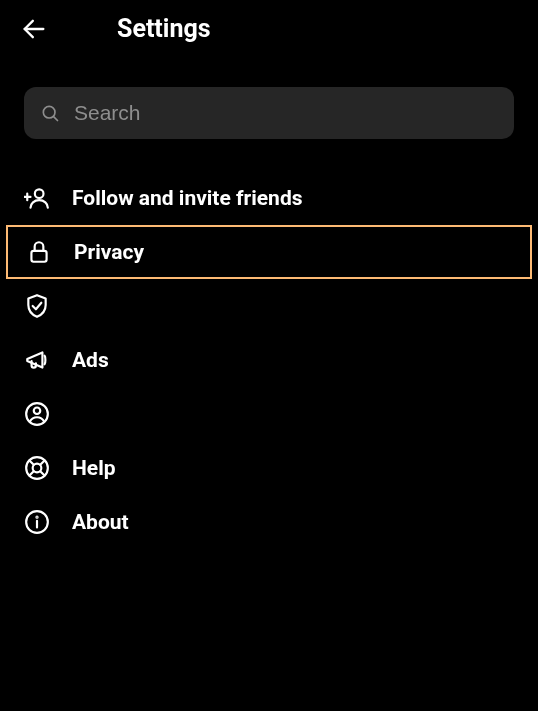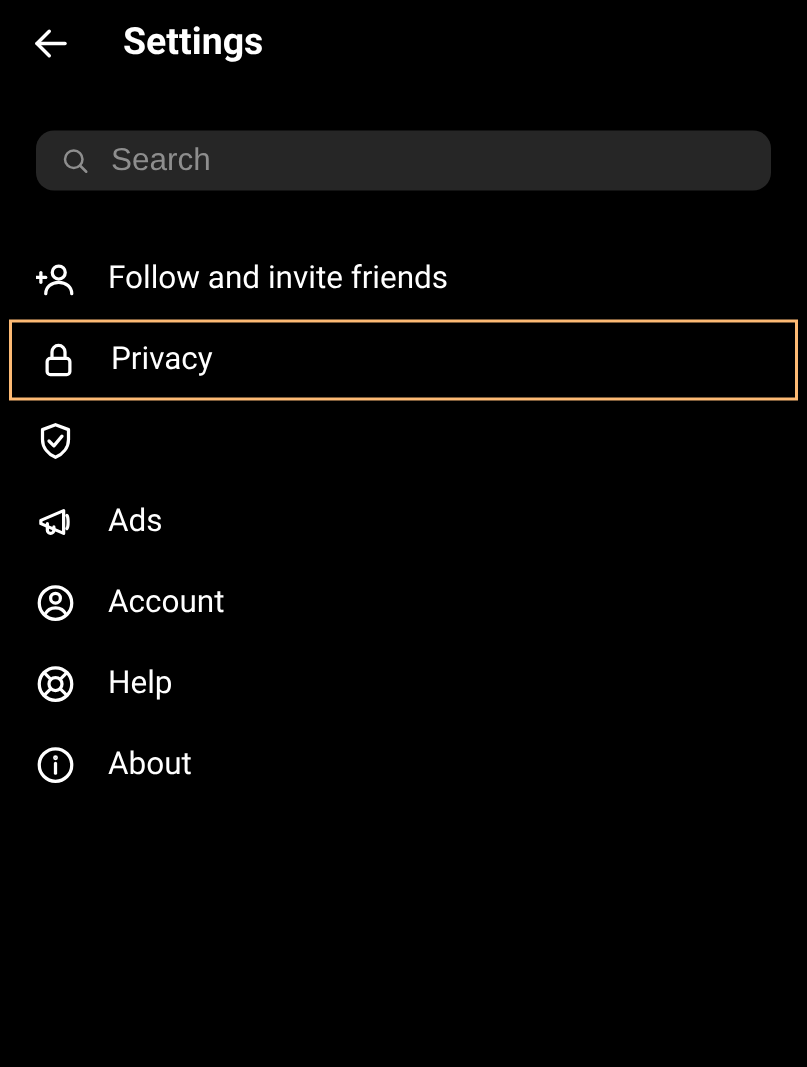--- a/index.html
+++ b/index.html
@@ -21,28 +21,29 @@
     width: 28px;
     height: 28px;
     display: flex;
     align-items: center;
     justify-content: center;
     cursor: pointer;
   }
   .title {
     font-size: 25px;
     font-weight: 700;
+    margin-left: 35px;
   }
   .search-wrap {
     padding: 30px 24px 10px 24px;
   }
   .search {
     background: #262626;
     border-radius: 12px;
-    height: 40px;
+    height: 52px;
     display: flex;
     align-items: center;
     padding: 0 16px;
     gap: 14px;
   }
   .search input {
     background: transparent;
     border: none;
     outline: none;
     color: #fff;
@@ -63,21 +64,21 @@
   .item .icon {
     width: 26px;
     height: 26px;
     display: flex;
     align-items: center;
     justify-content: center;
     flex-shrink: 0;
   }
   .item .label {
     font-size: 21px;
-    font-weight: 400;
+    font-weight: 700;
   }
   .highlight-wrap {
     border: 2px solid #fdba74;
     margin: 0 6px;
   }
   .highlight-wrap .item {
     padding: 12px 18px;
   }
   svg { display: block; }
 </style>
@@ -157,21 +158,20 @@
   </div>
 
   <div class="item">
     <span class="icon">
       <svg width="26" height="26" viewBox="0 0 24 24" fill="none" stroke="#fff" stroke-width="2" stroke-linecap="round" stroke-linejoin="round">
         <circle cx="12" cy="12" r="10"></circle>
         <circle cx="12" cy="9" r="3"></circle>
         <path d="M5.5 19c1.5-3 4-4 6.5-4s5 1 6.5 4"></path>
       </svg>
     </span>
-    <span class="label">Account</span>
   </div>
 
   <div class="item">
     <span class="icon">
       <svg width="26" height="26" viewBox="0 0 24 24" fill="none" stroke="#fff" stroke-width="2" stroke-linecap="round" stroke-linejoin="round">
         <circle cx="12" cy="12" r="10"></circle>
         <circle cx="12" cy="12" r="4"></circle>
         <line x1="5" y1="5" x2="9" y2="9"></line>
         <line x1="15" y1="9" x2="19" y2="5"></line>
         <line x1="5" y1="19" x2="9" y2="15"></line>

